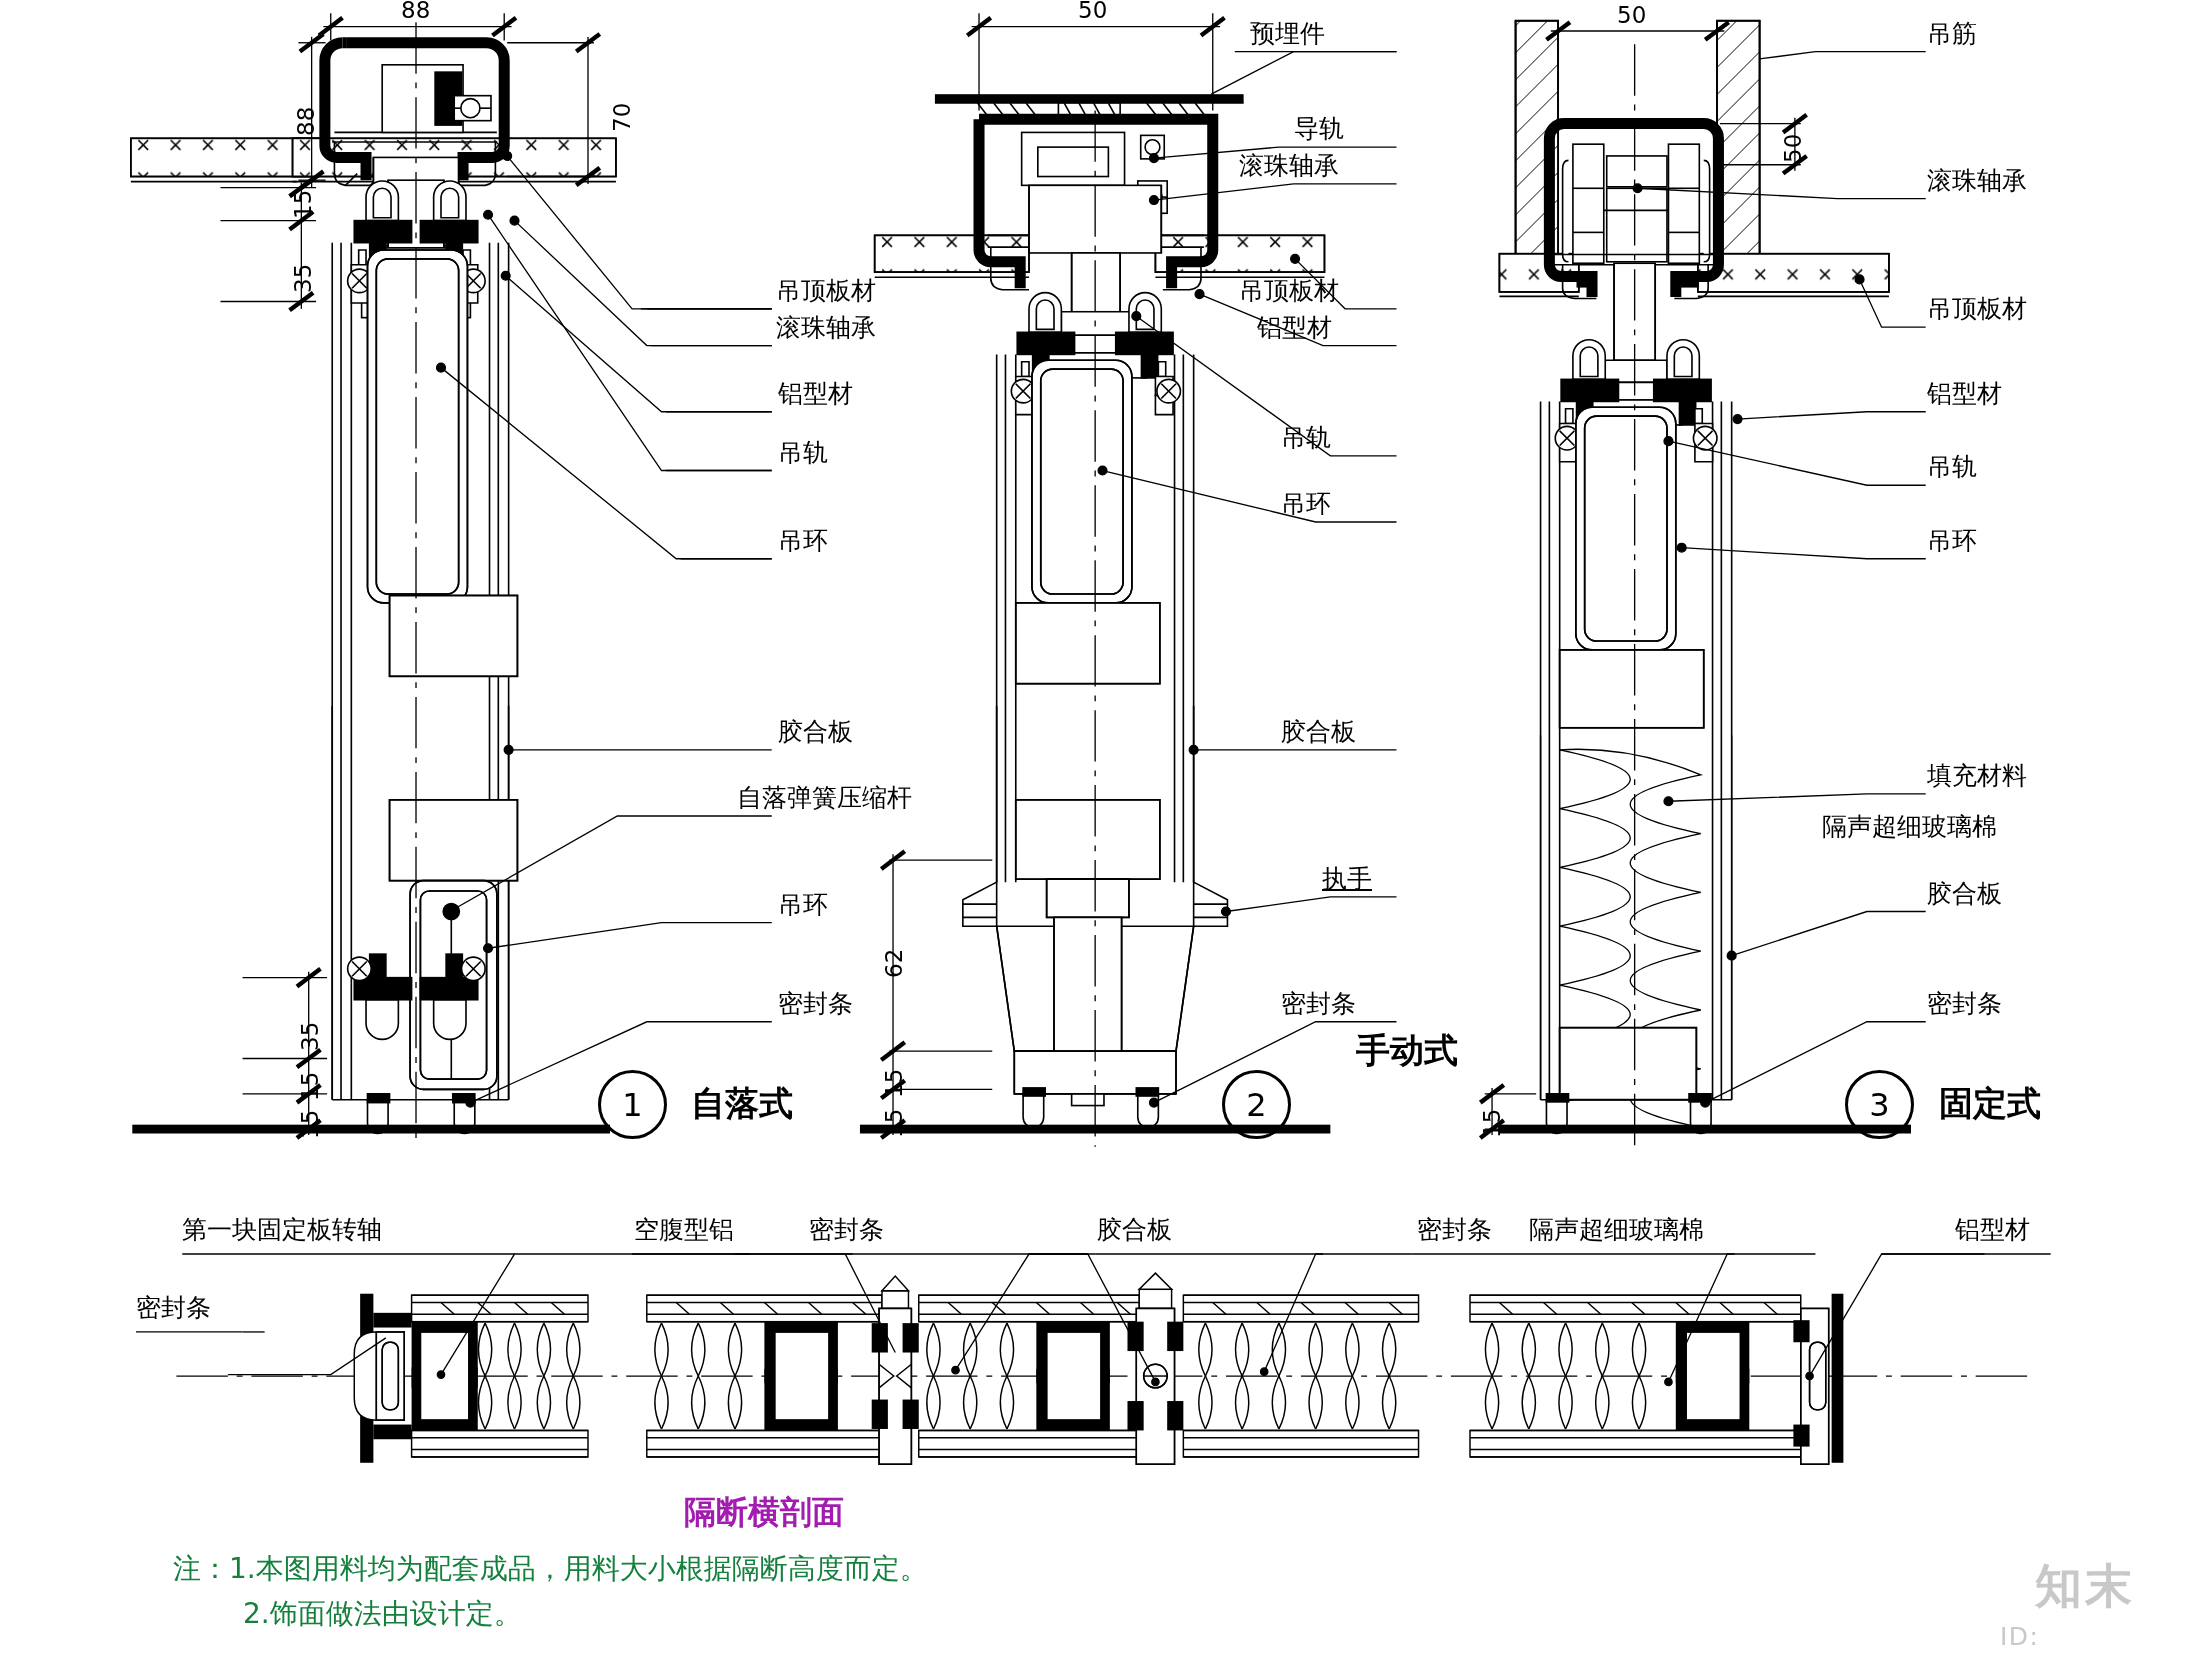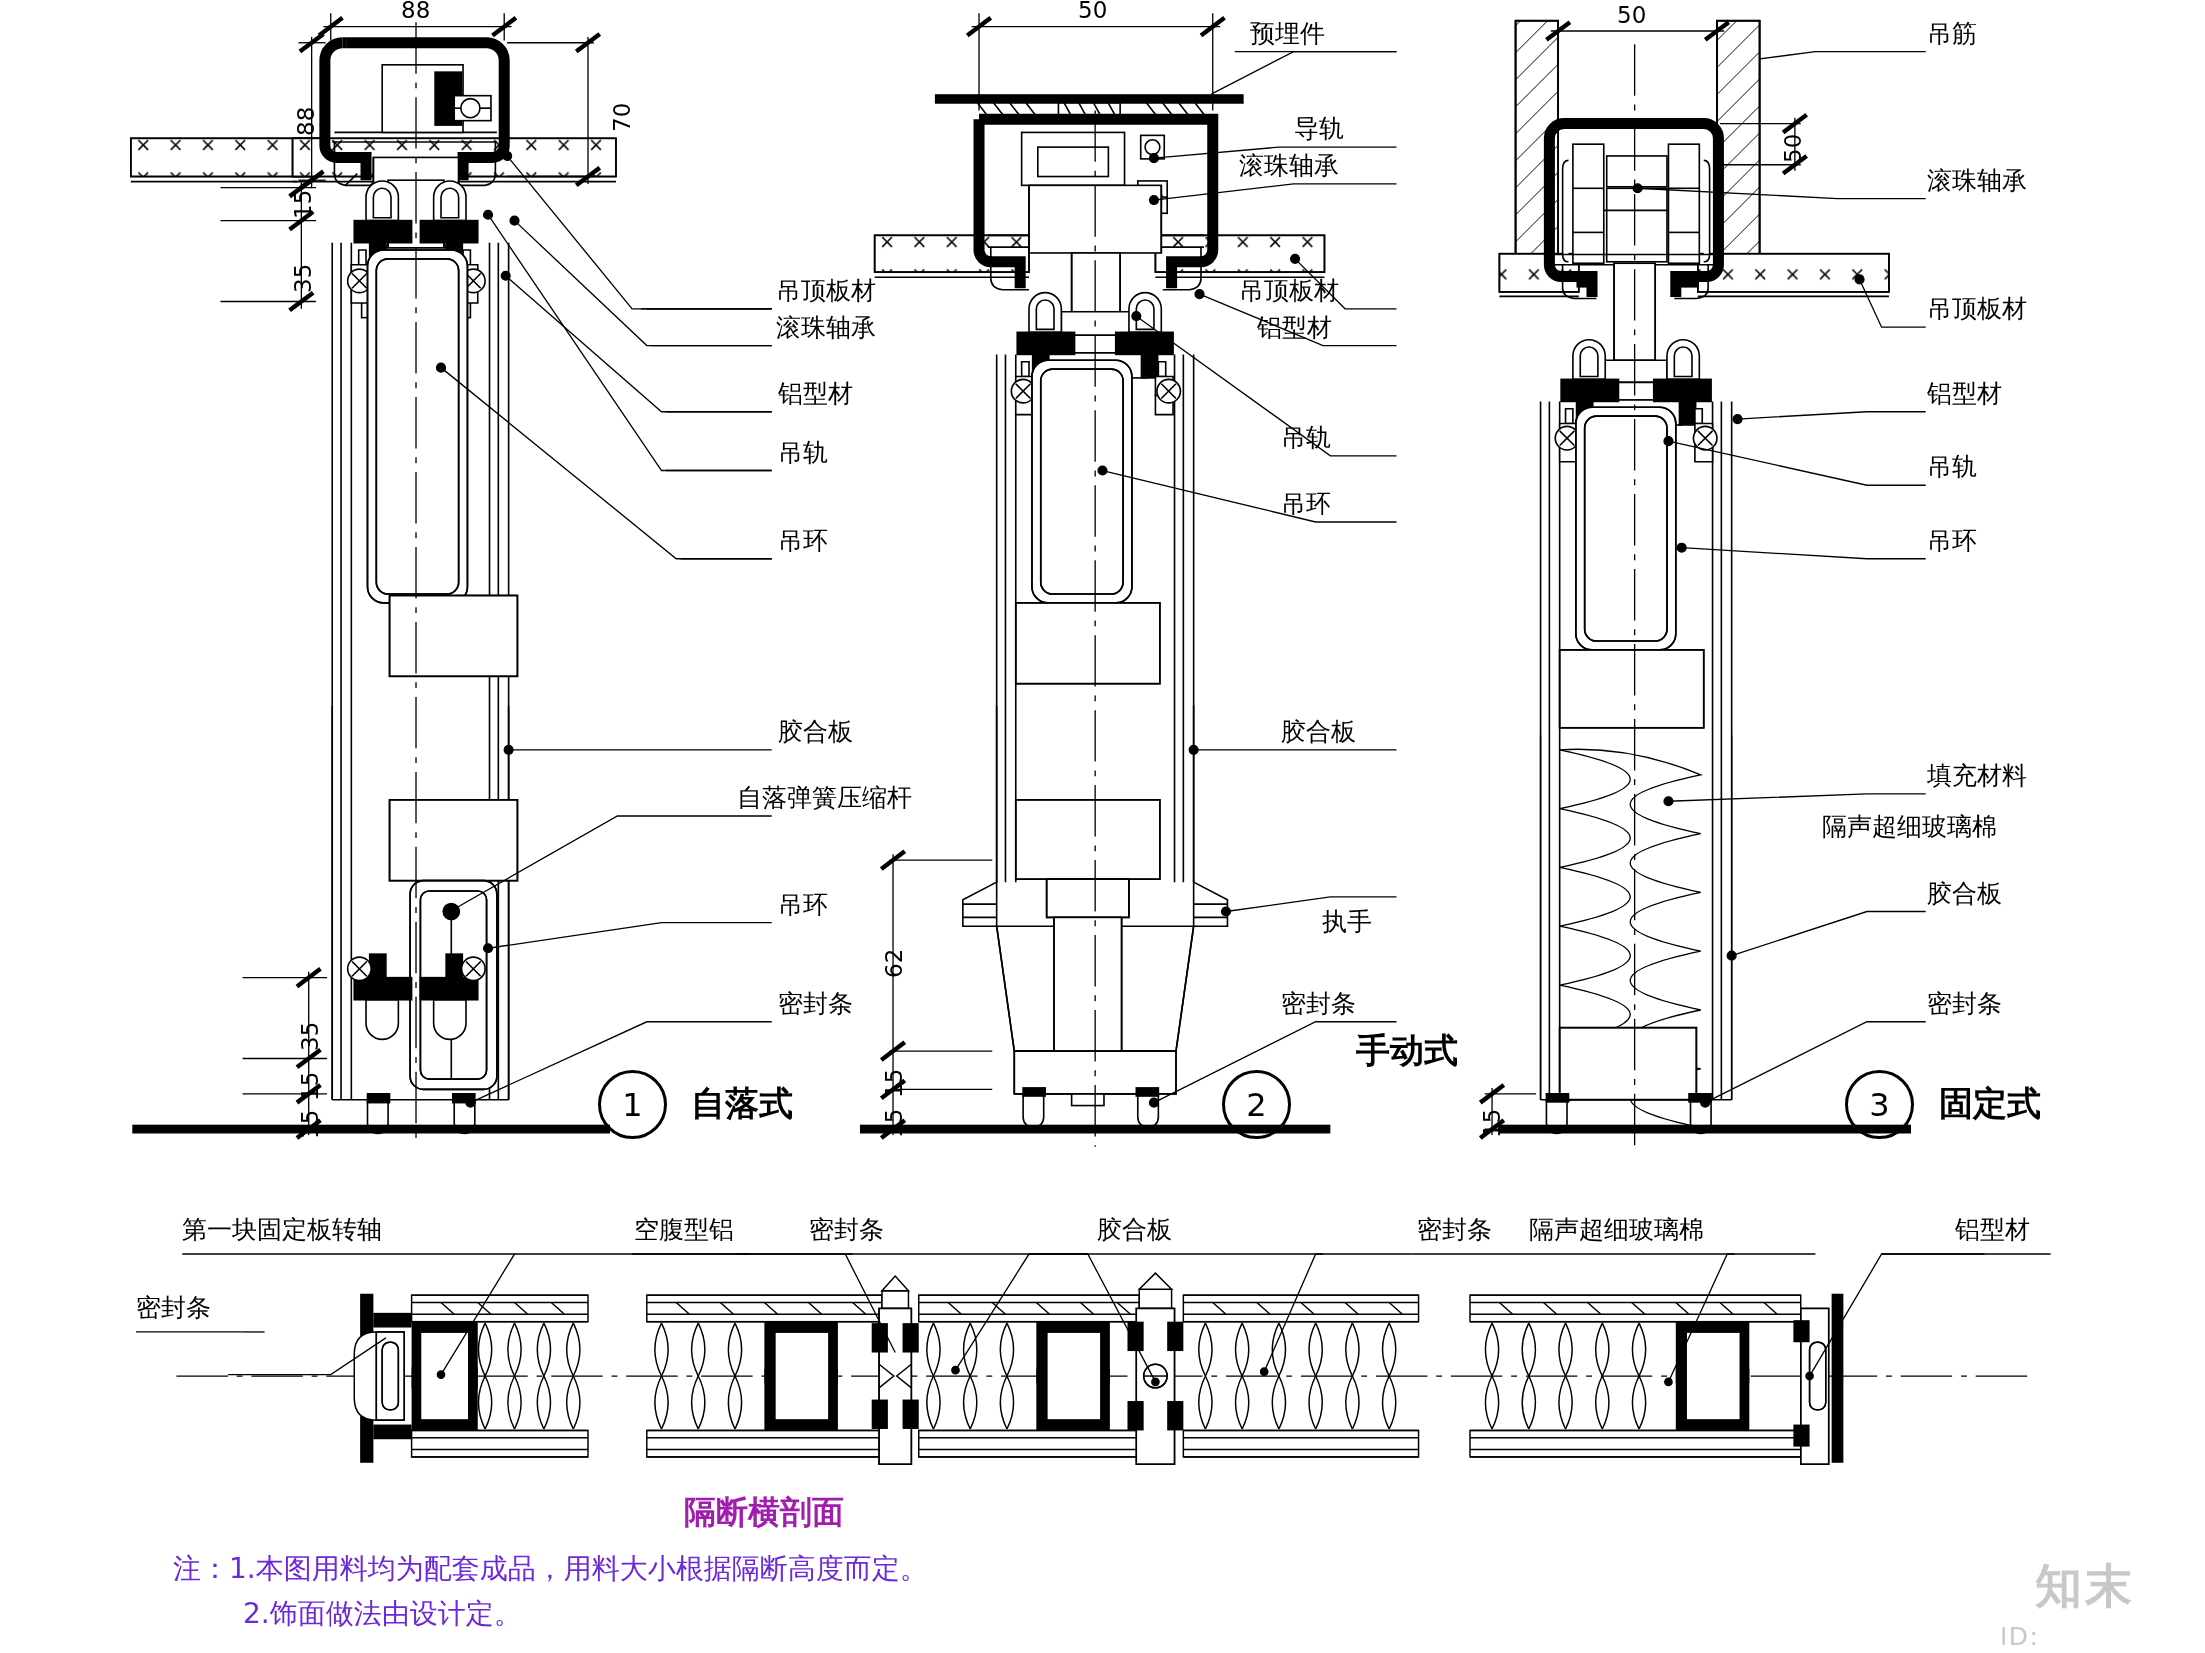--- a/index.html
+++ b/index.html
@@ -7,21 +7,21 @@
        font-family:"DejaVu Sans","Liberation Sans",sans-serif;color:#000;}
   #sheet{position:absolute;inset:0;padding-left:17px;}
   svg.layer{position:absolute;left:0;top:0;width:2205px;height:1654px;overflow:visible;}
   .lbl{position:absolute;white-space:nowrap;font-family:"DejaVu Sans","Liberation Sans",sans-serif;
        font-size:25px;line-height:1;color:#000;}
   .dim{position:absolute;white-space:nowrap;font-size:23px;color:#000;
        font-family:"DejaVu Sans","Liberation Sans",sans-serif;}
   .dim.rot{transform:rotate(-90deg);transform-origin:0 0;}
   .detitle{position:absolute;white-space:nowrap;font-size:34px;font-weight:bold;color:#000;}
   .secttitle{position:absolute;white-space:nowrap;font-size:32px;font-weight:bold;color:#a21caf;}
-  .note{position:absolute;white-space:nowrap;font-size:28px;color:#6d28d9;}
+  .note{position:absolute;white-space:nowrap;font-size:28px;color:#15803d;}
   .wm{position:absolute;color:#c8c8c8;}
   .wm .wmzh{font-size:47px;font-weight:bold;letter-spacing:2.9px;}
   .wm .wmid{font-size:25px;letter-spacing:1.5px;}
   .detnum{position:absolute;font-size:32px;color:#000;
           width:63px;height:63px;border:3.7px solid #000;border-radius:50%;
           display:flex;align-items:center;justify-content:center;}
 </style>
 </head>
 <body>
 
@@ -753,21 +753,21 @@
 <div class="dim rot" style="left:881px;top:1138px;">15</div>
 
 <div class="lbl" style="left:1250px;top:20.6px;">预埋件</div>
 <div class="lbl" style="left:1294px;top:116px;">导轨</div>
 <div class="lbl" style="left:1239px;top:153px;">滚珠轴承</div>
 <div class="lbl" style="left:1239px;top:278px;">吊顶板材</div>
 <div class="lbl" style="left:1257px;top:315px;">铝型材</div>
 <div class="lbl" style="left:1281px;top:425px;">吊轨</div>
 <div class="lbl" style="left:1281px;top:491px;">吊环</div>
 <div class="lbl" style="left:1281px;top:719px;">胶合板</div>
-<div class="lbl" style="left:1322px;top:909px;">执手</div>
+<div class="lbl" style="left:1322px;top:866px;text-decoration:underline;">执手</div>
 <div class="lbl" style="left:1281px;top:991px;">密封条</div>
 
 <div class="detnum" style="left:1222px;top:1070px;">2</div>
 <div class="detitle" style="left:1316px;top:1028px;margin-left:40px;">手动式</div>
 
 <div class="dim" style="left:1617px;top:1.5px;">50</div>
 <div class="dim rot" style="left:1780px;top:163px;">50</div>
 <div class="dim rot" style="left:1479px;top:1138px;">15</div>
 
 <div class="lbl" style="left:1927px;top:20.6px;">吊筋</div>

